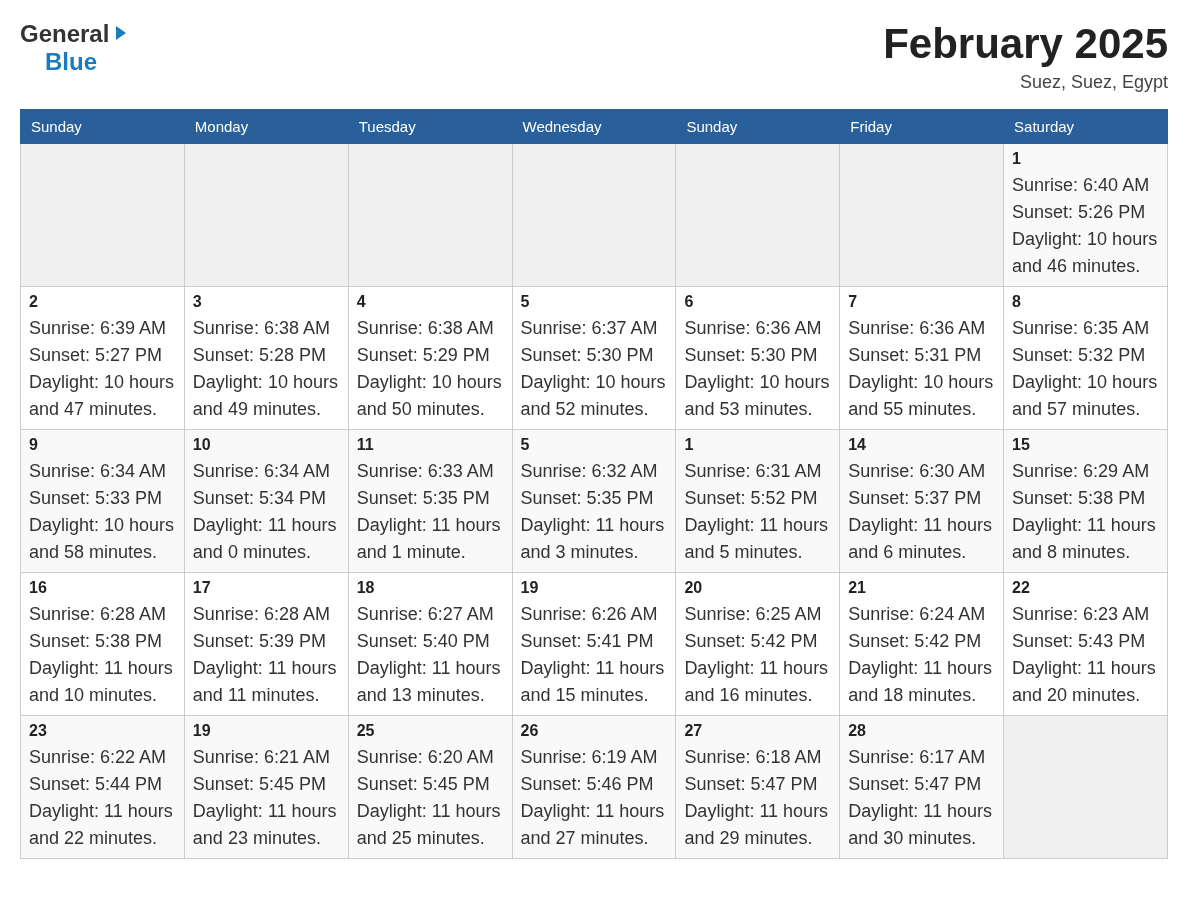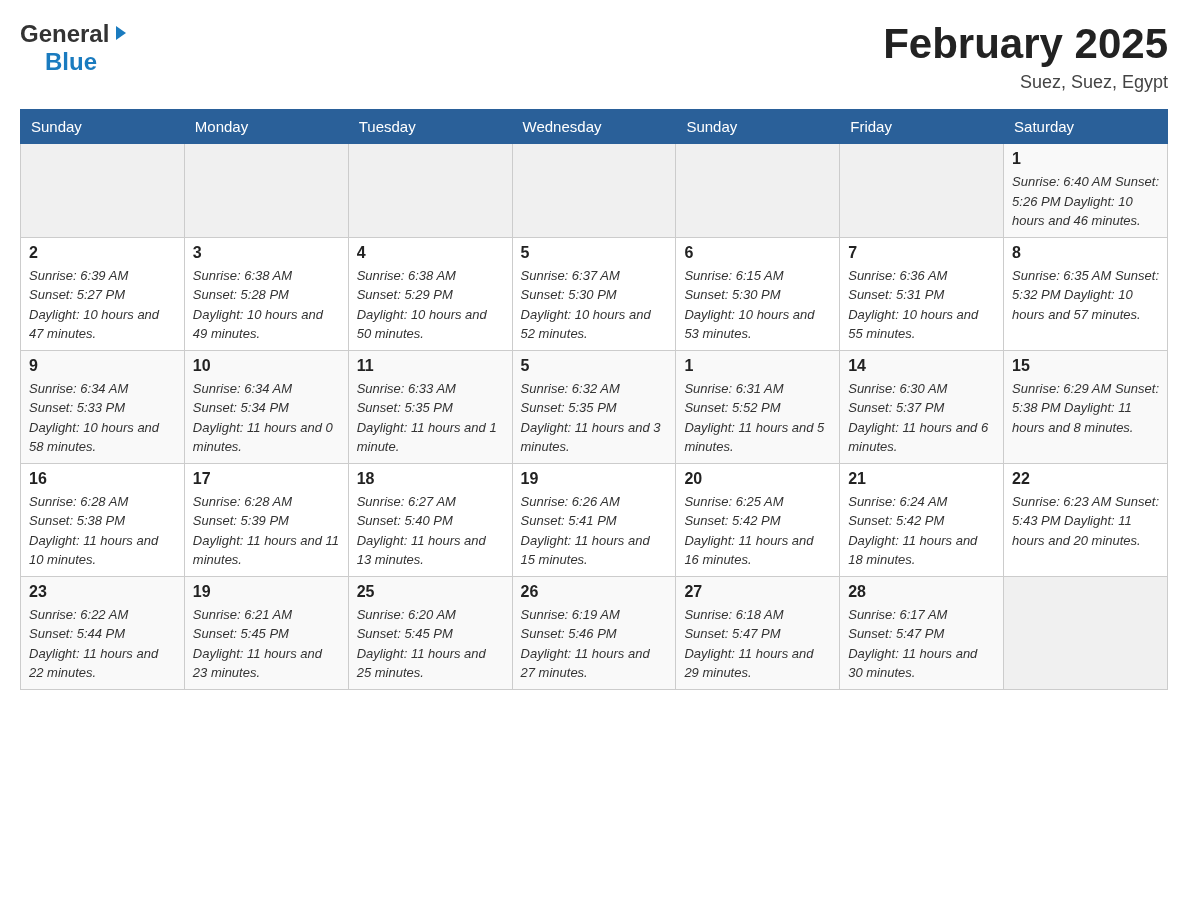--- a/index.html
+++ b/index.html
@@ -58,24 +58,23 @@
     tbody tr td.empty {
       background: #f0f0f0;
     }
     .day-number {
       font-size: 16px;
       font-weight: bold;
       color: #222;
       margin-bottom: 4px;
     }
     .day-info {
-      font-size: 13px;
+      font-size: 18px;
       color: #333;
       line-height: 1.5;
-      font-style: italic;
     }
     .logo-wrapper {
       display: flex;
       flex-direction: column;
       align-items: flex-start;
     }
     .logo-line1 {
       display: flex;
       align-items: center;
     }
@@ -155,21 +154,21 @@
         </td>
         <td>
           <div class="day-number">5</div>
           <div class="day-info">Sunrise: 6:37 AM
 Sunset: 5:30 PM
 Daylight: 10 hours
 and 52 minutes.</div>
         </td>
         <td>
           <div class="day-number">6</div>
-          <div class="day-info">Sunrise: 6:15 AM
+          <div class="day-info">Sunrise: 6:36 AM
 Sunset: 5:30 PM
 Daylight: 10 hours
 and 53 minutes.</div>
         </td>
         <td>
           <div class="day-number">7</div>
           <div class="day-info">Sunrise: 6:36 AM
 Sunset: 5:31 PM
 Daylight: 10 hours
 and 55 minutes.</div>

